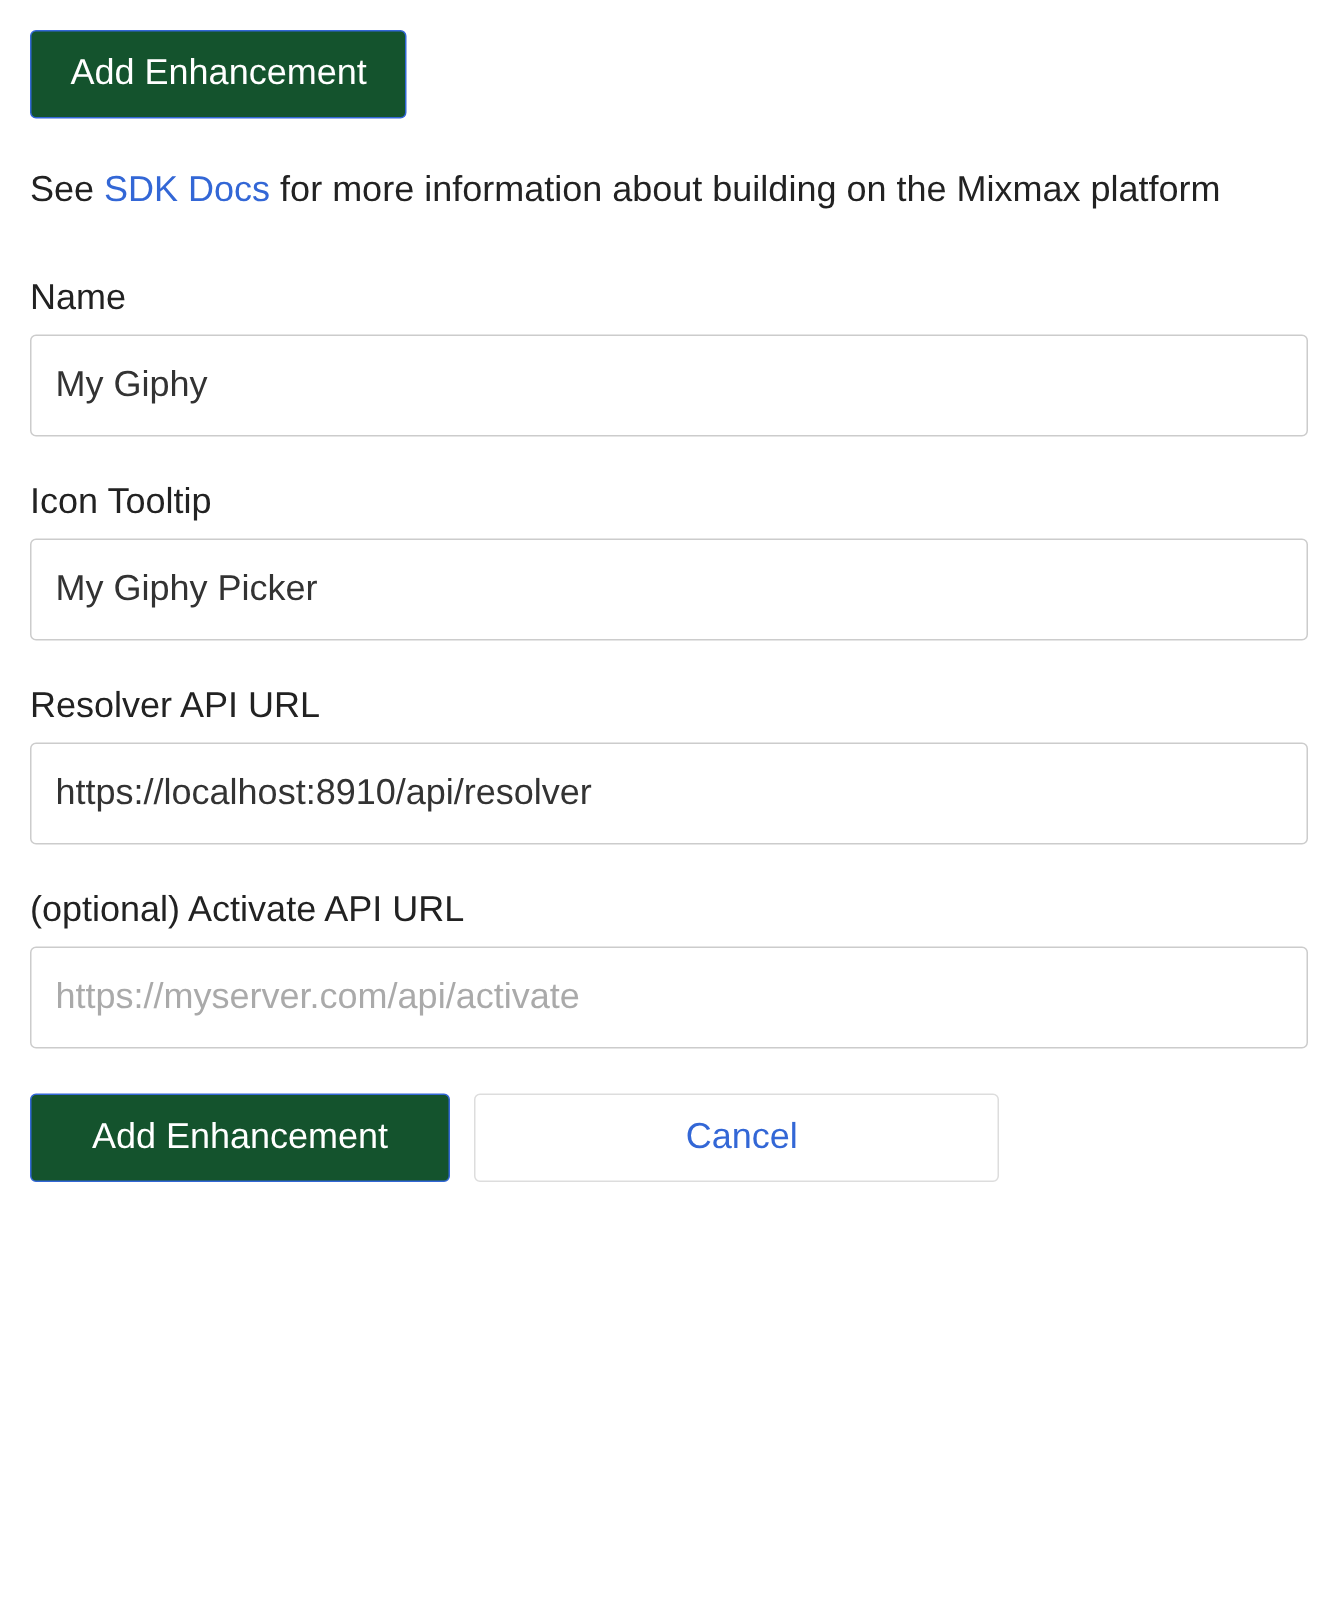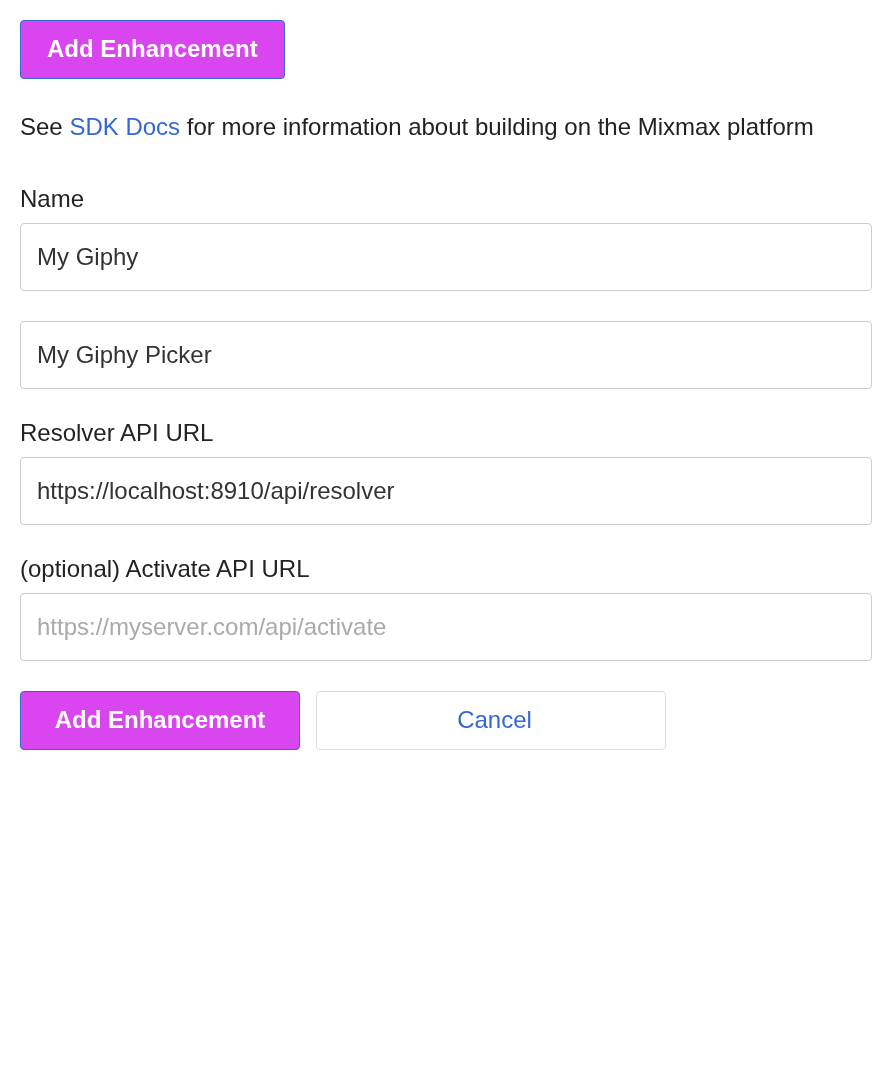--- a/index.html
+++ b/index.html
@@ -19,24 +19,23 @@
       padding: 14px 26px;
       font-size: 24px;
       border-radius: 4px;
       border: 1px solid transparent;
       cursor: pointer;
       text-align: center;
       font-weight: 400;
       line-height: 1.2;
     }
     .btn-primary {
-      background: #d946ef;
+      background: #14532d;
       color: #fff;
       border-color: #3367d6;
-      font-weight: bold;
     }
     .btn-secondary {
       background: #fff;
       color: #3367d6;
       border: 1px solid #ddd;
     }
     .top-btn {
       margin-bottom: 30px;
     }
     .info-text {
@@ -97,20 +96,21 @@
 <p class="info-text">
   <span>See </span><a href="#">SDK Docs</a><span> for more information about building on the Mixmax platform</span>
 </p>
 
 <div class="form-group">
   <label class="form-label">Name</label>
   <input type="text" class="form-input" value="My Giphy" style="">
 </div>
 
 <div class="form-group">
+  <label class="form-label">Icon Tooltip</label>
   <input type="text" class="form-input" value="My Giphy Picker" style="">
 </div>
 
 <div class="form-group">
 </div>
 
 <div class="form-group">
   <label class="form-label">Resolver API URL</label>
   <input type="text" class="form-input" value="https://localhost:8910/api/resolver" style="">
 </div>

